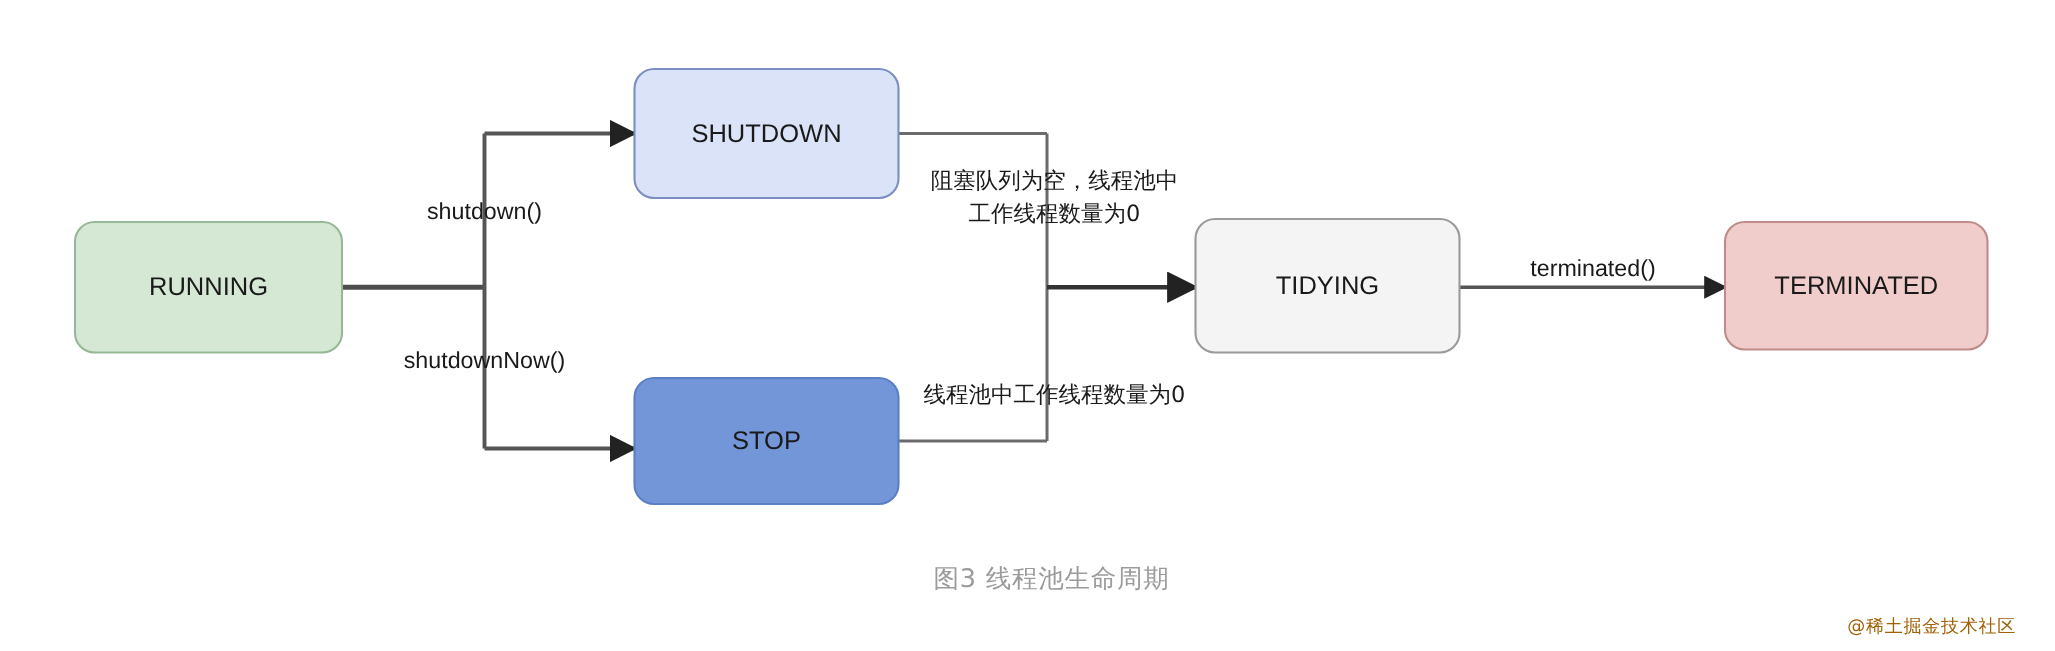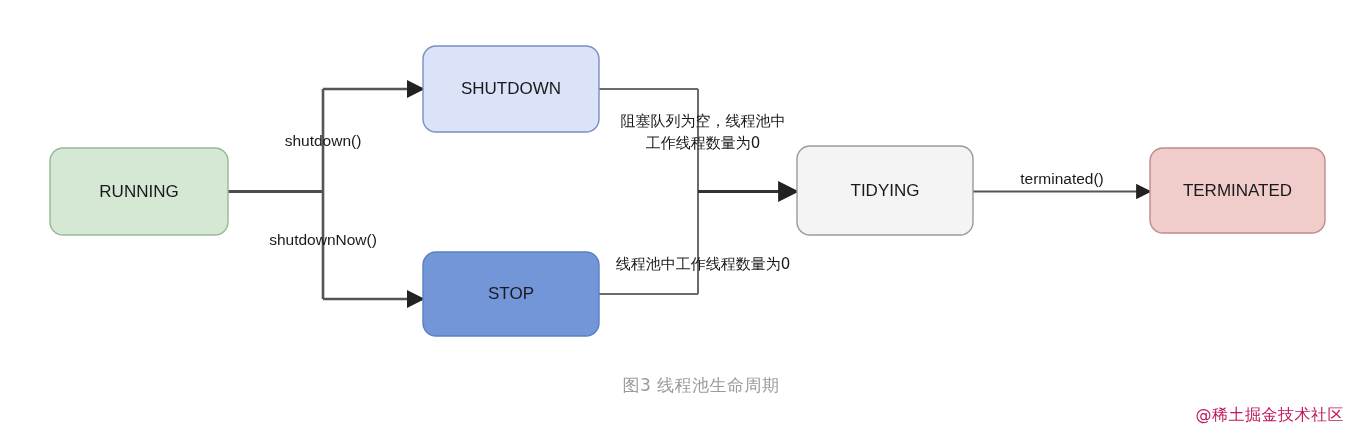--- a/index.html
+++ b/index.html
@@ -54,22 +54,22 @@
     font-family: "DejaVu Sans", "Liberation Sans", sans-serif;
     font-size: 17px;
     color: #9b9b9b;
     letter-spacing: 0.5px;
   }
   .watermark {
     position: absolute;
     right: 26px;
     bottom: 8px;
     font-family: "DejaVu Sans", "Liberation Sans", sans-serif;
-    font-size: 16px;
-    color: #be185d;
+    font-size: 12px;
+    color: #a16207;
     letter-spacing: 0.5px;
   }
 </style>
 </head>
 <body>
 
 <div id="stage">
 
   <svg id="diagram-svg" viewBox="0 0 1370 434">
     <defs>

